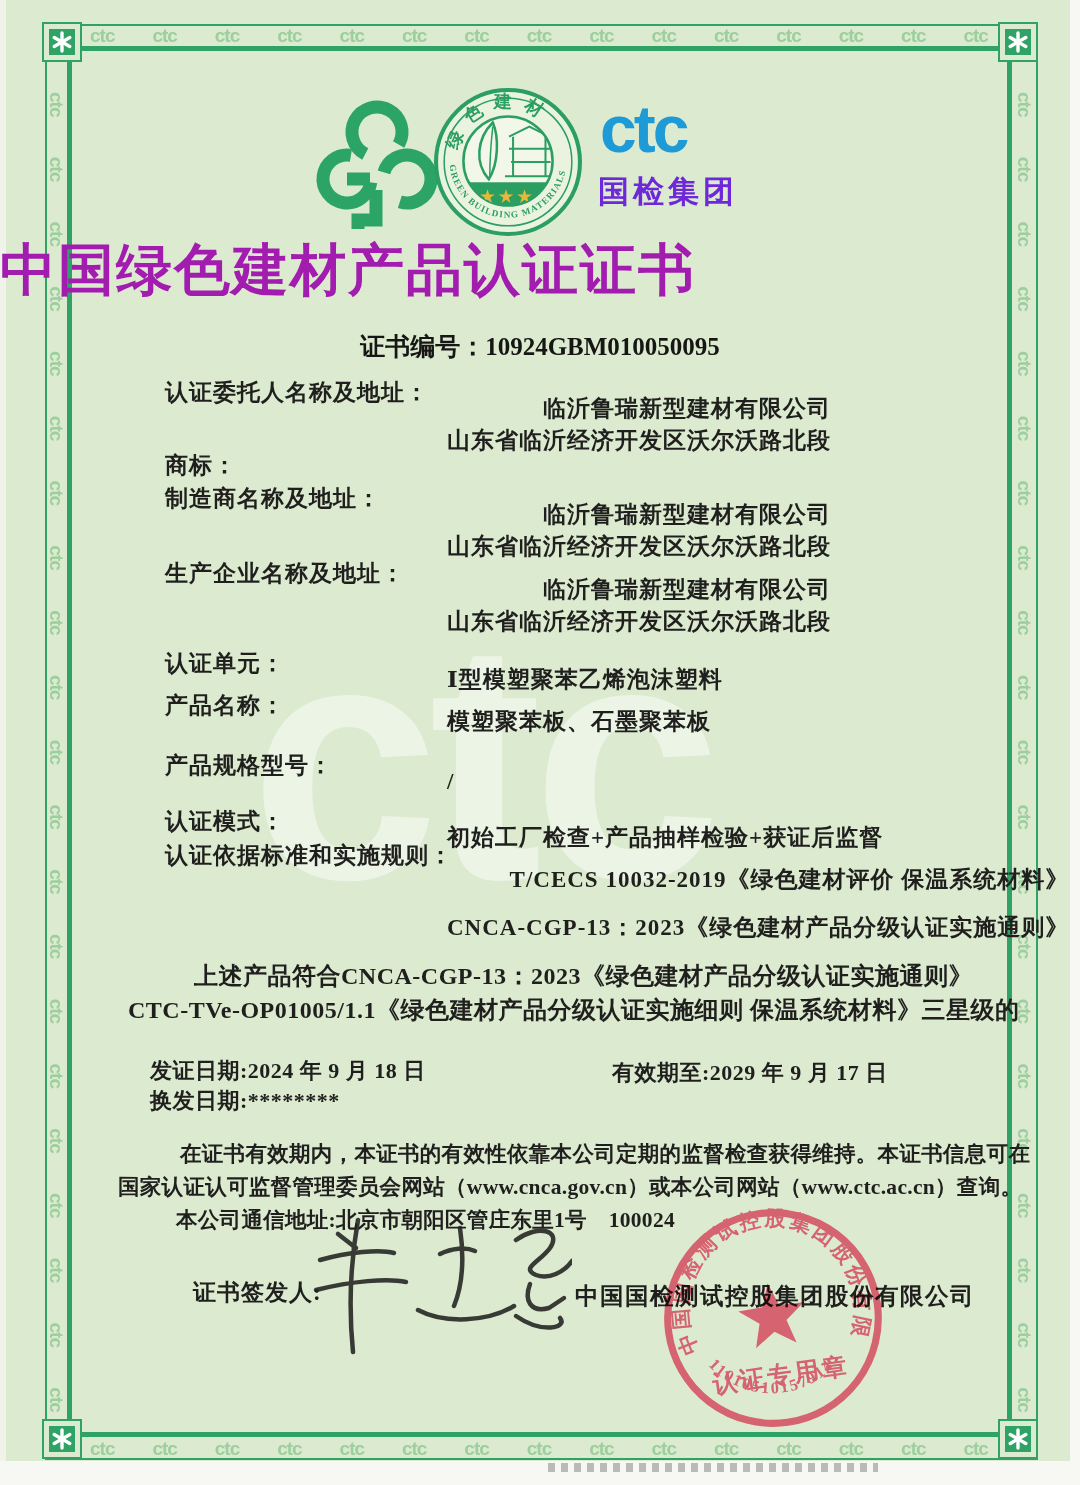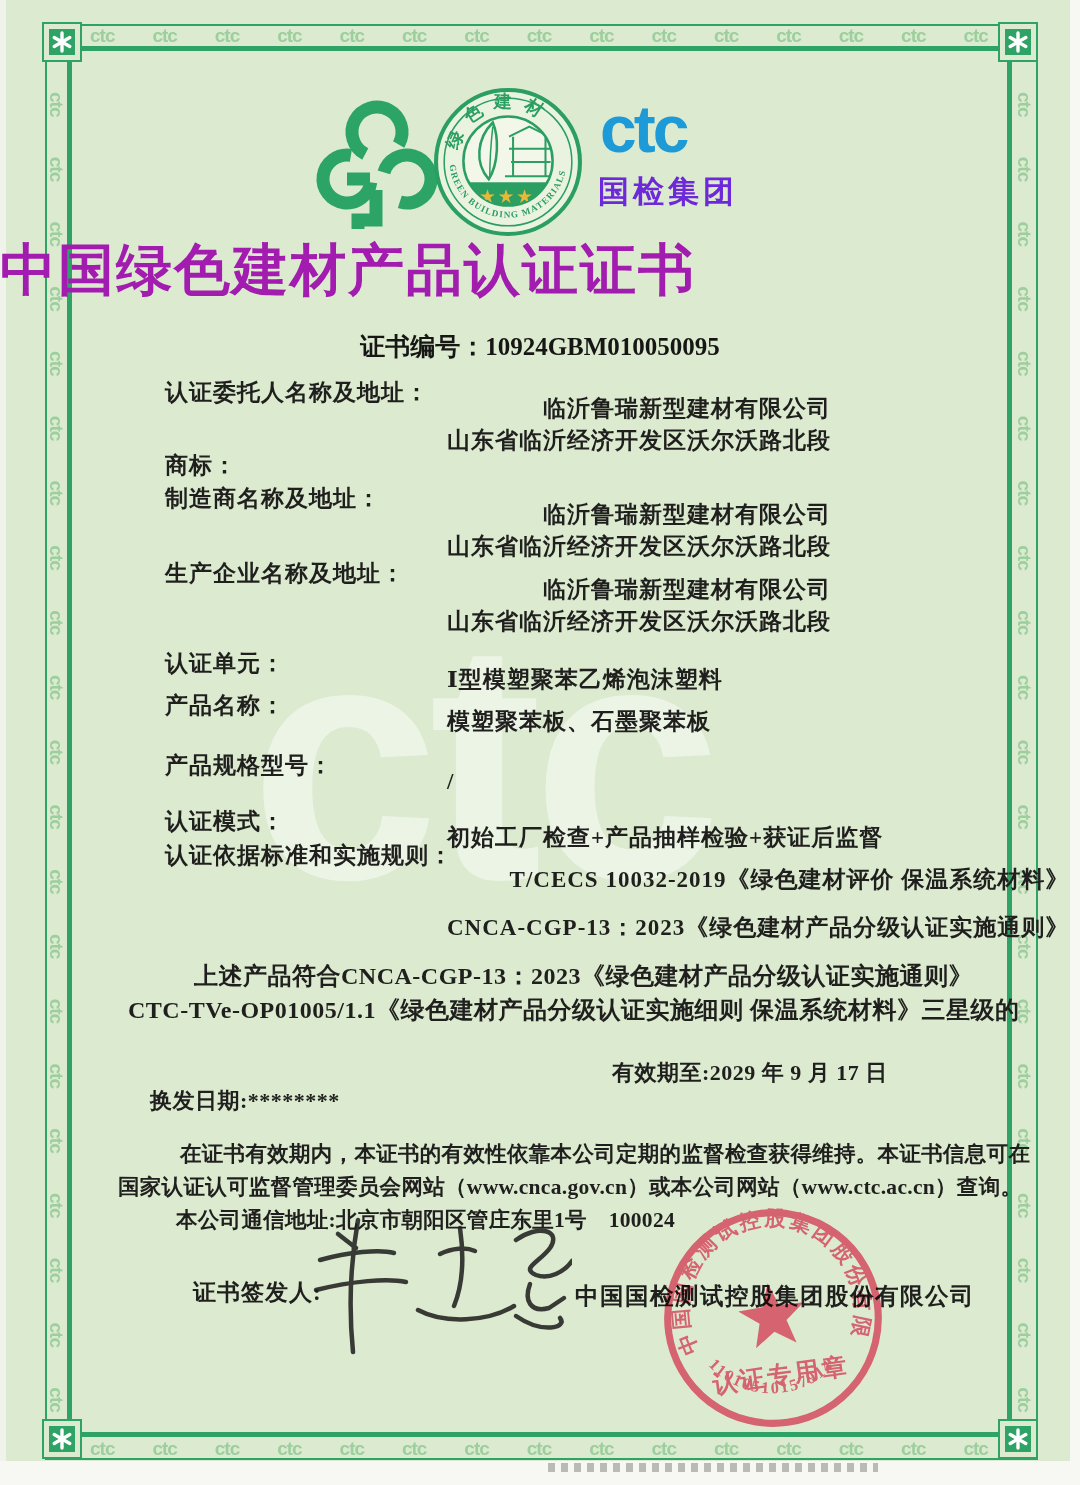--- a/index.html
+++ b/index.html
@@ -313,20 +313,23 @@
         <div>T/CECS 10032-2019《绿色建材评价 保温系统材料》</div>
         <div>CNCA-CGP-13：2023《绿色建材产品分级认证实施通则》</div>
       </div>
     </div>
 
     <div class="abs statement">
       <div class="l1">上述产品符合CNCA-CGP-13：2023《绿色建材产品分级认证实施通则》</div>
       <div>CTC-TVe-OP01005/1.1《绿色建材产品分级认证实施细则 保温系统材料》三星级的</div>
     </div>
 
+    <div class="date-item" style="left:150px;top:1056px;">
+      <span>发证日期:</span><span>2024 年 9 月 18 日</span>
+    </div>
     <div class="date-item" style="left:612px;top:1058px;">
       <span>有效期至:</span><span>2029 年 9 月 17 日</span>
     </div>
     <div class="date-item" style="left:150px;top:1086px;">
       <span>换发日期:</span><span>********</span>
     </div>
 
     <div class="abs footer-par">
       <div class="f1">在证书有效期内，本证书的有效性依靠本公司定期的监督检查获得维持。本证书信息可在</div>
       <div>国家认证认可监督管理委员会网站（www.cnca.gov.cn）或本公司网站（www.ctc.ac.cn）查询。</div>

